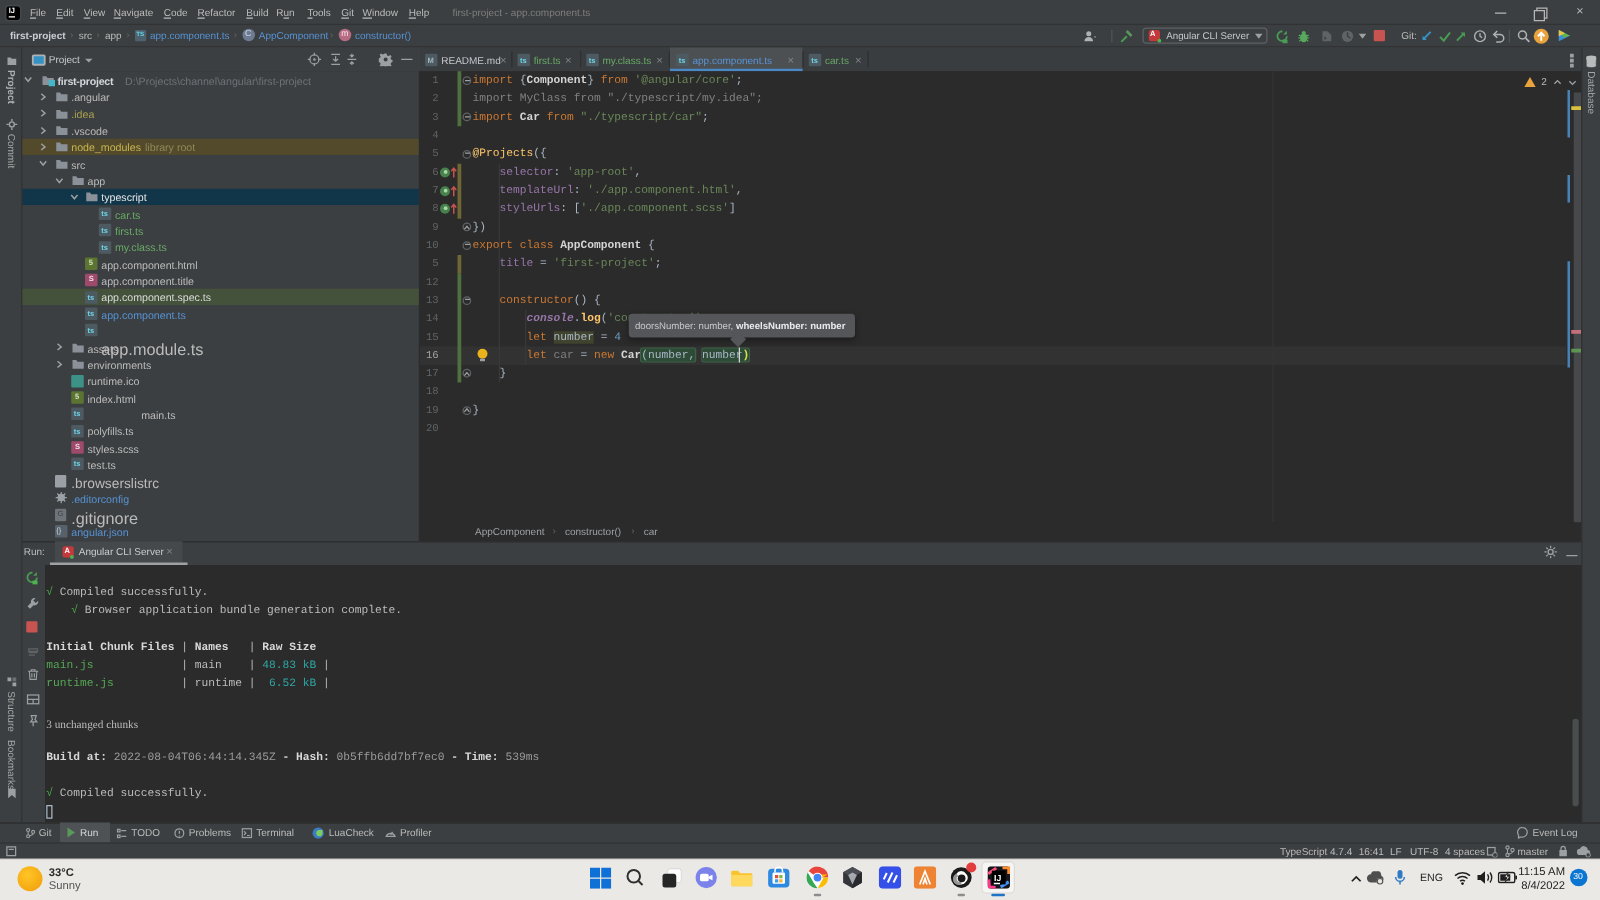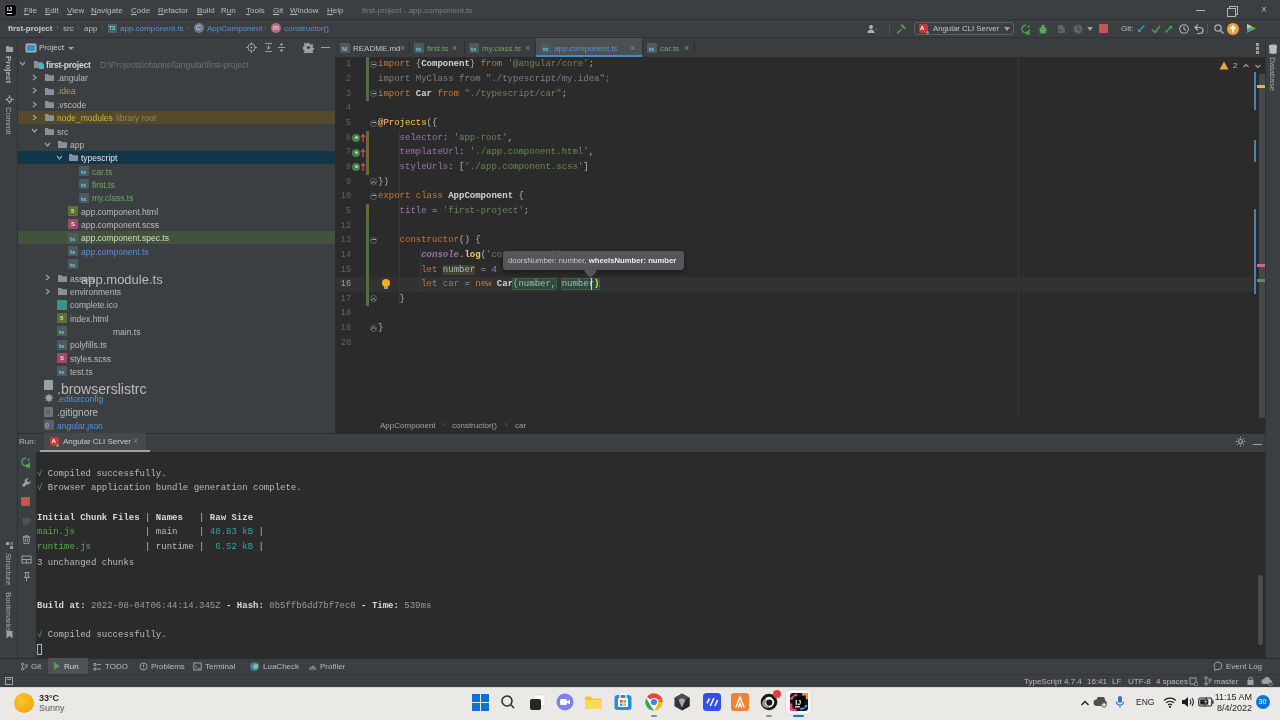--- a/index.html
+++ b/index.html
@@ -257,21 +257,21 @@
     <div class="a" style="left:81px;top:182.23px;font-size:6px;color:#6ed3e4;font-weight:bold;line-height:6px;">ts</div>
 <div class="a" style="left:92px;top:179.9px;font-size:8.5px;color:#68a967;white-space:nowrap;">first.ts</div>
 <div class="a" style="left:79px;top:192.6px;width:10px;height:10px;background:#4e5a61;border-radius:1px;"></div>
     <div class="a" style="left:81px;top:195.6px;font-size:6px;color:#6ed3e4;font-weight:bold;line-height:6px;">ts</div>
 <div class="a" style="left:92px;top:193.3px;font-size:8.5px;color:#68a967;white-space:nowrap;">my.class.ts</div>
 <div class="a" style="left:68px;top:205.97px;width:10px;height:10px;background:#5b7432;border-radius:1px;"></div>
     <div class="a" style="left:71px;top:207.97px;font-size:6px;color:#d6e4c0;font-weight:bold;line-height:6px;">5</div>
 <div class="a" style="left:81px;top:206.7px;font-size:8.5px;color:#bbbbbb;white-space:nowrap;">app.component.html</div>
 <div class="a" style="left:68px;top:219.34px;width:10px;height:10px;background:#9e4a6b;border-radius:1px;"></div>
     <div class="a" style="left:71px;top:221.34px;font-size:6px;color:#f3dbe8;font-weight:bold;line-height:6px;">S</div>
-<div class="a" style="left:81px;top:220.0px;font-size:8.5px;color:#bbbbbb;white-space:nowrap;">app.component.scss</div>
+<div class="a" style="left:81px;top:220.0px;font-size:8.5px;color:#bbbbbb;white-space:nowrap;">app.component.title</div>
 <div class="a" style="left:18px;top:231.2px;width:317px;height:13px;background:#45523b;"></div>
 <div class="a" style="left:68px;top:232.71px;width:10px;height:10px;background:#4e5a61;border-radius:1px;"></div>
     <div class="a" style="left:70px;top:235.71px;font-size:6px;color:#6ed3e4;font-weight:bold;line-height:6px;">ts</div>
 <div class="a" style="left:81px;top:233.4px;font-size:8.5px;color:#d7dbd7;white-space:nowrap;">app.component.spec.ts</div>
 <div class="a" style="left:68px;top:246.07999999999998px;width:10px;height:10px;background:#4e5a61;border-radius:1px;"></div>
     <div class="a" style="left:70px;top:249.07999999999998px;font-size:6px;color:#6ed3e4;font-weight:bold;line-height:6px;">ts</div>
 <div class="a" style="left:81px;top:246.8px;font-size:8.5px;color:#5692d4;white-space:nowrap;">app.component.ts</div>
 <div class="a" style="left:68px;top:259.45px;width:10px;height:10px;background:#4e5a61;border-radius:1px;"></div>
     <div class="a" style="left:70px;top:262.45px;font-size:6px;color:#6ed3e4;font-weight:bold;line-height:6px;">ts</div>
 <div class="a" style="left:81px;top:272px;font-size:13px;color:#bbbbbb;white-space:nowrap;">app.module.ts</div>
@@ -283,46 +283,46 @@
     </svg>
 <div class="a" style="left:70px;top:273.5px;font-size:8.5px;color:#bbbbbb;white-space:nowrap;">assets</div>
 <svg class="a" style="left:44px;top:287.7px;" width="7" height="7" viewBox="0 0 7 7">
       <path d="M2 1l3 2.5L2 6" stroke="#9da0a2" stroke-width="1.2" fill="none"></path>
     </svg>
 <svg class="a" style="left:57px;top:286.19px;" width="11" height="10" viewBox="0 0 11 10">
       <path d="M1 2h3l1 1.3h5V9H1z" fill="#8b9198"></path>
     </svg>
 <div class="a" style="left:70px;top:286.9px;font-size:8.5px;color:#bbbbbb;white-space:nowrap;">environments</div>
 <div class="a" style="left:57px;top:299.56px;width:10px;height:10px;background:#3d9287;border-radius:1px;"></div>
-<div class="a" style="left:70px;top:300.3px;font-size:8.5px;color:#bbbbbb;white-space:nowrap;">complete.ico</div>
+<div class="a" style="left:70px;top:300.3px;font-size:8.5px;color:#bbbbbb;white-space:nowrap;">runtime.ico</div>
 <div class="a" style="left:57px;top:312.92999999999995px;width:10px;height:10px;background:#5b7432;border-radius:1px;"></div>
     <div class="a" style="left:60px;top:314.92999999999995px;font-size:6px;color:#d6e4c0;font-weight:bold;line-height:6px;">5</div>
 <div class="a" style="left:70px;top:313.6px;font-size:8.5px;color:#bbbbbb;white-space:nowrap;">index.html</div>
 <div class="a" style="left:57px;top:326.29999999999995px;width:10px;height:10px;background:#4e5a61;border-radius:1px;"></div>
     <div class="a" style="left:59px;top:329.29999999999995px;font-size:6px;color:#6ed3e4;font-weight:bold;line-height:6px;">ts</div>
 <div class="a" style="left:70px;top:327.0px;font-size:8.5px;color:#bbbbbb;white-space:nowrap;padding-left:43px;">main.ts</div>
 <div class="a" style="left:57px;top:339.66999999999996px;width:10px;height:10px;background:#4e5a61;border-radius:1px;"></div>
     <div class="a" style="left:59px;top:342.66999999999996px;font-size:6px;color:#6ed3e4;font-weight:bold;line-height:6px;">ts</div>
 <div class="a" style="left:70px;top:340.4px;font-size:8.5px;color:#bbbbbb;white-space:nowrap;">polyfills.ts</div>
 <div class="a" style="left:57px;top:353.03999999999996px;width:10px;height:10px;background:#9e4a6b;border-radius:1px;"></div>
     <div class="a" style="left:60px;top:355.03999999999996px;font-size:6px;color:#f3dbe8;font-weight:bold;line-height:6px;">S</div>
 <div class="a" style="left:70px;top:353.7px;font-size:8.5px;color:#bbbbbb;white-space:nowrap;">styles.scss</div>
 <div class="a" style="left:57px;top:366.40999999999997px;width:10px;height:10px;background:#4e5a61;border-radius:1px;"></div>
     <div class="a" style="left:59px;top:369.40999999999997px;font-size:6px;color:#6ed3e4;font-weight:bold;line-height:6px;">ts</div>
 <div class="a" style="left:70px;top:367.1px;font-size:8.5px;color:#bbbbbb;white-space:nowrap;">test.ts</div>
 <div class="a" style="left:44px;top:379.78px;width:9px;height:10px;background:#9aa0a6;border-radius:1px;"></div>
-<div class="a" style="left:57px;top:380.5px;font-size:14px;color:#bbbbbb;white-space:nowrap;">.browserslistrc</div>
+<div class="a" style="left:57px;top:380.5px;font-size:11px;color:#bbbbbb;white-space:nowrap;">.browserslistrc</div>
 <svg class="a" style="left:44px;top:393.15px;" width="10" height="10" viewBox="0 0 10 10">
       <circle cx="5" cy="5" r="3" fill="#9aa0a6"></circle>
       <path d="M5 0.5v2M5 7.5v2M0.5 5h2M7.5 5h2M1.8 1.8l1.4 1.4M6.8 6.8l1.4 1.4M8.2 1.8 6.8 3.2M3.2 6.8 1.8 8.2" stroke="#9aa0a6" stroke-width="1"></path>
     </svg>
 <div class="a" style="left:57px;top:393.8px;font-size:8.5px;color:#5692d4;white-space:nowrap;text-align:right;">.editorconfig</div>
 <div class="a" style="left:44px;top:406.52px;width:9px;height:10px;background:#6e7479;border-radius:1px;"></div>
     <div class="a" style="left:46px;top:408.52px;font-size:6px;color:#3c3f41;line-height:6px;">G</div>
-<div class="a" style="left:57px;top:407.2px;font-size:10px;color:#bbbbbb;white-space:nowrap;">.gitignore</div>
+<div class="a" style="left:57px;top:407.2px;font-size:13px;color:#bbbbbb;white-space:nowrap;">.gitignore</div>
 <div class="a" style="left:44px;top:419.88999999999993px;width:10px;height:10px;background:#56616b;border-radius:1px;"></div>
     <div class="a" style="left:45px;top:421.88999999999993px;font-size:6px;color:#cdd5dc;line-height:6px;">{}</div>
 <div class="a" style="left:57px;top:420.6px;font-size:8.5px;color:#5692d4;white-space:nowrap;">angular.json</div>
 </div>
 
 <div class="a" style="left:336px;top:38px;width:929px;height:19px;background:#3a3d3f;"></div>
 <div id="tabs">
 <div class="a" style="left:536px;top:38px;width:106px;height:19px;background:#4c5053;"></div>
 <div class="a" style="left:536px;top:55px;width:106px;height:2px;background:#4a88c7;"></div>
 <div class="a" style="left:409px;top:41px;width:1px;height:13px;background:#2d2f30;"></div>
@@ -516,25 +516,25 @@
       <path d="M2.5 3h6l-0.5 6.5h-5zM1.5 3h8M4 3V1.8h3V3M4.5 4.5v3.5M6.5 4.5v3.5" stroke="#9da0a2" stroke-width="0.9" fill="none"></path>
     </svg>
 <svg class="a" style="left:21px;top:554px;" width="11" height="11" viewBox="0 0 11 11">
       <rect x="1" y="2" width="9" height="7" fill="none" stroke="#9da0a2" stroke-width="1"></rect>
       <path d="M1 5.5h9M5.5 5.5V9" stroke="#9da0a2" stroke-width="1"></path>
     </svg>
 <svg class="a" style="left:21px;top:571px;" width="11" height="11" viewBox="0 0 11 11">
       <path d="M4 1.5h4l-1 3 1.5 2h-5L5 4.5zM5.5 6.5V10" stroke="#9da0a2" stroke-width="1" fill="none"></path>
     </svg>
 <div class="a mono" style="left:37px;top:466.7px;height:14.65px;line-height:14.65px;color:#bbbbbb;"><span style="color:#4db54d;">√</span>&nbsp;Compiled&nbsp;successfully.</div>
-<div class="a mono" style="left:37px;top:481.3px;height:14.65px;line-height:14.65px;color:#bbbbbb;"><span style="color:#4db54d;">√</span>&nbsp;Browser&nbsp;application&nbsp;bundle&nbsp;generation&nbsp;complete.</div>
+<div class="a mono" style="left:37px;top:481.3px;height:14.65px;line-height:14.65px;color:#bbbbbb;padding-left:20px;"><span style="color:#4db54d;">√</span>&nbsp;Browser&nbsp;application&nbsp;bundle&nbsp;generation&nbsp;complete.</div>
 <div class="a mono" style="left:37px;top:510.6px;height:14.65px;line-height:14.65px;color:#bbbbbb;"><span style="color:#d8d8d8;font-weight:bold;">Initial&nbsp;Chunk&nbsp;Files</span>&nbsp;|&nbsp;<span style="color:#d8d8d8;font-weight:bold;">Names</span>&nbsp;&nbsp;&nbsp;|&nbsp;<span style="color:#d8d8d8;font-weight:bold;">Raw&nbsp;Size</span></div>
 <div class="a mono" style="left:37px;top:525.3px;height:14.65px;line-height:14.65px;color:#bbbbbb;"><span style="color:#55a855;">main.js</span>&nbsp;&nbsp;&nbsp;&nbsp;&nbsp;&nbsp;&nbsp;&nbsp;&nbsp;&nbsp;&nbsp;&nbsp;&nbsp;|&nbsp;main&nbsp;&nbsp;&nbsp;&nbsp;|&nbsp;<span style="color:#2fa6a2;">48.83&nbsp;kB</span>&nbsp;|</div>
 <div class="a mono" style="left:37px;top:540.0px;height:14.65px;line-height:14.65px;color:#bbbbbb;"><span style="color:#55a855;">runtime.js</span>&nbsp;&nbsp;&nbsp;&nbsp;&nbsp;&nbsp;&nbsp;&nbsp;&nbsp;&nbsp;|&nbsp;runtime&nbsp;|&nbsp;<span style="color:#2fa6a2;">&nbsp;6.52&nbsp;kB</span>&nbsp;|</div>
-<div class="a mono" style="left:37px;top:556px;height:14.65px;line-height:14.65px;color:#bbbbbb;">3&nbsp;unchanged&nbsp;chunks</div>
+<div class="a mono" style="left:37px;top:572px;height:14.65px;line-height:14.65px;color:#bbbbbb;font-family:Liberation Serif, serif;">3&nbsp;unchanged&nbsp;chunks</div>
 <div class="a mono" style="left:37px;top:598.5px;height:14.65px;line-height:14.65px;color:#bbbbbb;"><span style="color:#d8d8d8;font-weight:bold;">Build&nbsp;at:&nbsp;</span><span style="color:#9b9b9b;">2022-08-04T06:44:14.345Z&nbsp;</span><span style="color:#d8d8d8;font-weight:bold;">-&nbsp;Hash:&nbsp;</span><span style="color:#9b9b9b;">0b5ffb6dd7bf7ec0&nbsp;</span><span style="color:#d8d8d8;font-weight:bold;">-&nbsp;Time:&nbsp;</span><span style="color:#9b9b9b;">539ms</span></div>
 <div class="a mono" style="left:37px;top:627.9px;height:14.65px;line-height:14.65px;color:#bbbbbb;"><span style="color:#4db54d;">√</span>&nbsp;Compiled&nbsp;successfully.</div>
 <div class="a" style="left:37px;top:643.5px;width:5px;height:11px;border:1px solid #a9b7c6;box-sizing:border-box;"></div>
 <div class="a" style="left:1258px;top:575px;width:5px;height:70px;background:#4a4d4e;border-radius:3px;"></div>
 </div>
 
 <div class="a" style="left:0;top:658px;width:1280px;height:16px;background:#3c3f41;border-top:1px solid #2a2c2d;box-sizing:border-box;"></div>
 <div id="twbar">
 <svg class="a" style="left:20px;top:662px;" width="9" height="9" viewBox="0 0 9 9">
       <circle cx="2.5" cy="2" r="1.2" fill="none" stroke="#9da0a2" stroke-width="0.9"></circle>

